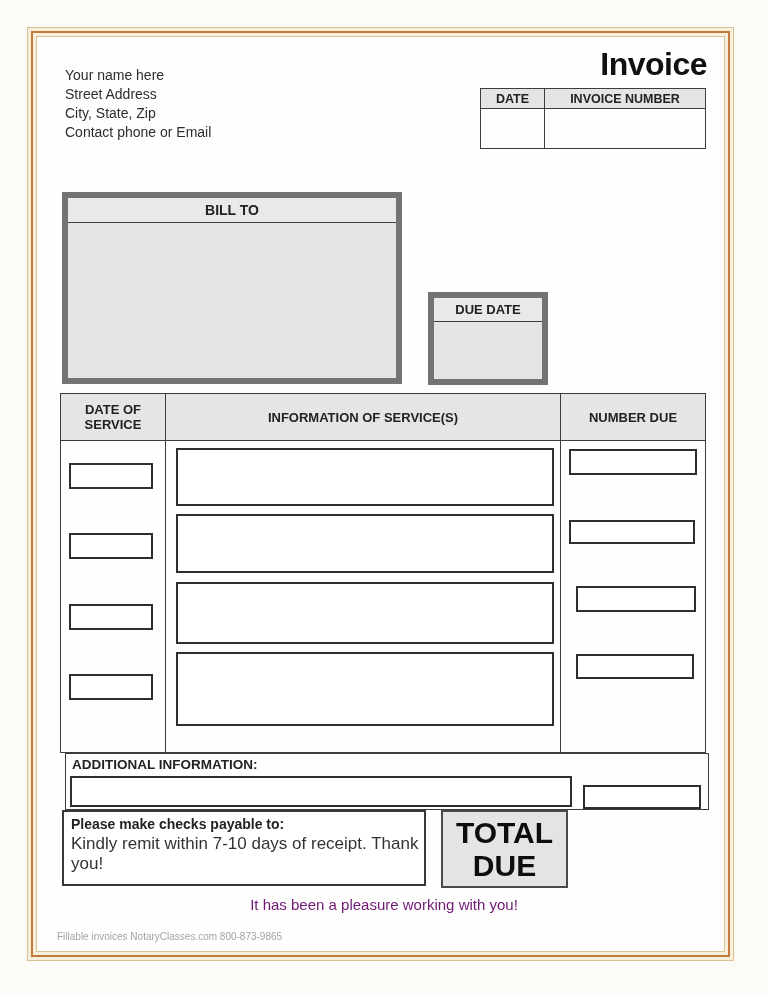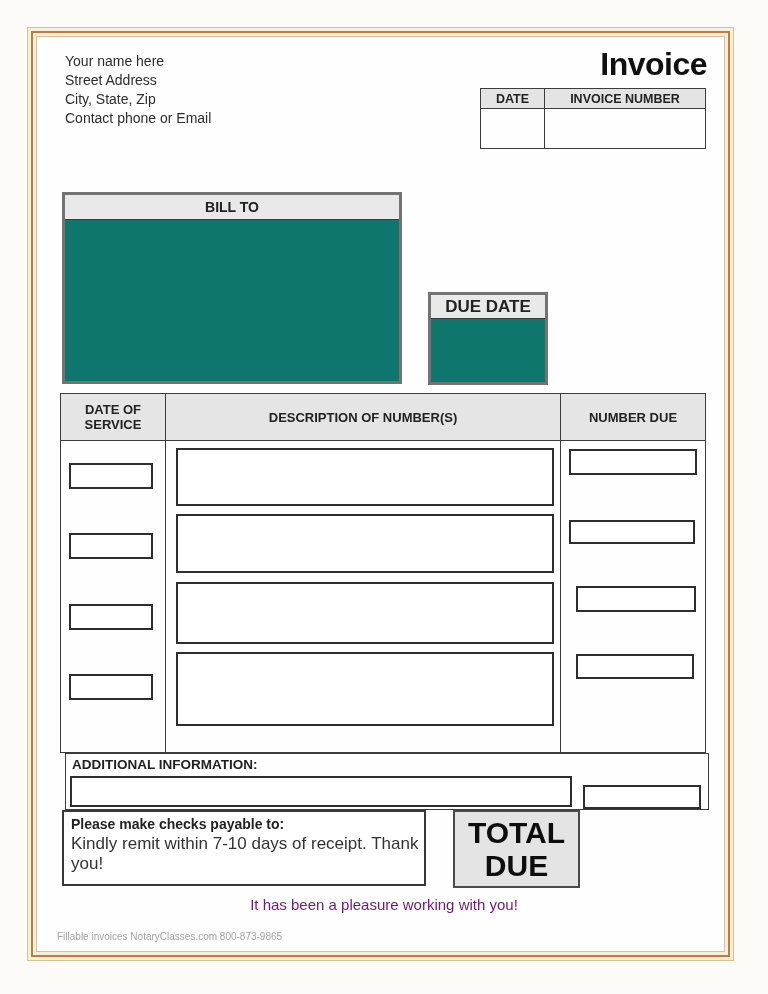--- a/index.html
+++ b/index.html
@@ -16,51 +16,51 @@
   .frame {
     position: absolute; left: 27px; top: 27px; width: 707px; height: 934px;
     border: 1px solid #d9c197; background: #f8efdb; padding: 3px;
   }
   .frame-mid { width: 100%; height: 100%; border: 2px solid #c07b41; background: #f8efdb; padding: 3px; }
   .frame-inner { width: 100%; height: 100%; border: 1px solid #d9c197; background: #fefefe; }
 
   .content { position: absolute; inset: 0; }
 
   
-  .sender { position: absolute; left: 65px; top: 52px; font-size: 14px; line-height: 19px; color: #2d2d2d; }
+  .sender { position: absolute; left: 65px; top: 66px; font-size: 14px; line-height: 19px; color: #2d2d2d; }
   .invoice-title {
     position: absolute; top: 46px; right: 61px;
     font-size: 32px; font-weight: 700; color: #101010; letter-spacing: -0.5px;
   }
 
   .date-table { position: absolute; left: 480px; top: 88px; width: 226px; border: 1px solid #3c3c3c; }
   .date-table .hdr-row { display: flex; height: 20px; border-bottom: 1px solid #3c3c3c; }
   .date-table .hdr { background: #e4e4e4; font-size: 12.5px; font-weight: 700; text-align: center; line-height: 20px; }
   .date-table .hdr.c1 { width: 64px; border-right: 1px solid #3c3c3c; }
   .date-table .hdr.c2 { flex: 1; }
   .date-table .body-row { display: flex; height: 39px; }
   .date-table .cell { position: relative; }
   .date-table .cell.c1 { width: 64px; border-right: 1px solid #3c3c3c; }
   .date-table .cell.c2 { flex: 1; }
   .fill-area, .fill-input {
     width: 100%; height: 100%; border: none; background: transparent; resize: none;
     font-family: "Liberation Sans", sans-serif; font-size: 13px; padding: 3px 5px; outline: none;
   }
 
   
-  .panel { position: absolute; border: 3px solid #737373; background: #0f766e; }
+  .panel { position: absolute; border: 6px solid #737373; background: #e5e5e5; }
   .panel .panel-hdr {
     background: #e9e9e9; border-bottom: 1px solid #3c3c3c;
     font-weight: 700; text-align: center;
   }
   .bill-to { left: 62px; top: 192px; width: 340px; height: 192px; }
   .bill-to .panel-hdr { height: 25px; line-height: 25px; font-size: 14px; }
   .bill-to .panel-body { height: 165px; }
   .due-date { left: 428px; top: 292px; width: 120px; height: 93px; }
-  .due-date .panel-hdr { height: 24px; line-height: 24px; font-size: 17px; }
+  .due-date .panel-hdr { height: 24px; line-height: 24px; font-size: 13px; }
   .due-date .panel-body { height: 66px; }
 
   
   .service-table { position: absolute; left: 60px; top: 393px; width: 646px; height: 360px; border: 1px solid #3c3c3c; display: flex; flex-direction: column; }
   .svc-hdr { display: flex; height: 47px; }
   .svc-hdr .h { background: #e5e5e5; border-bottom: 1px solid #3c3c3c; font-weight: 700; font-size: 13px; display: flex; align-items: center; justify-content: center; text-align: center; }
   .svc-hdr .h1 { width: 105px; border-right: 1px solid #3c3c3c; padding: 16px 10px; }
   .svc-hdr .h2 { flex: 1; border-right: 1px solid #3c3c3c; }
   .svc-hdr .h3 { width: 144px; }
   .svc-body { display: flex; flex: 1; }
@@ -93,21 +93,21 @@
   .additional .add-side { position: absolute; left: 517px; top: 31px; width: 118px; height: 24px; }
 
   
   .payable { position: absolute; left: 62px; top: 810px; width: 364px; height: 76px; border: 2px solid #383838; background: #fff; }
   .payable .pay-label { position: absolute; left: 7px; top: 4px; font-size: 14px; font-weight: 700; }
   .payable .remit-note { position: absolute; left: 7px; bottom: 10px; font-size: 17px; color: #333; }
   .total-cell {
     position: absolute; left: 441px; top: 810px; width: 127px; height: 78px;
     background: #e4e4e4; border: 2px solid #4a4a4a;
     display: flex; flex-direction: column; align-items: center; justify-content: center;
-    font-weight: 700; font-size: 30px; line-height: 33px; color: #0d0d0d; margin-left: 12px;
+    font-weight: 700; font-size: 30px; line-height: 33px; color: #0d0d0d;
   }
   .total-input {
     position: absolute; left: 585px; top: 846px; width: 118px; height: 26px;
     border: 2px solid #1f1f1f; text-align: center; font-size: 13px; padding: 2px;
   }
 
   .closing { position: absolute; left: 0; top: 896px; width: 100%; text-align: center; font-weight: 400; font-size: 15px; color: #701a75; }
   .footer-note { position: absolute; left: 57px; top: 931px; font-size: 10px; color: #a3a3a3; }
 </style>
 </head>
@@ -155,21 +155,21 @@
   <div class="panel due-date">
     <div class="panel-hdr">DUE DATE</div>
     <div class="panel-body">
       <textarea class="fill-area" style=""></textarea>
     </div>
   </div>
 
   <div class="service-table">
     <div class="svc-hdr">
       <div class="h h1">DATE OF SERVICE</div>
-      <div class="h h2">DESCRIPTION OF NUMBER(S)</div>
+      <div class="h h2">INFORMATION OF SERVICE(S)</div>
       <div class="h h3">NUMBER DUE</div>
     </div>
     <div class="svc-body">
       <div class="col col1">
         <input class="box date-box db1" value="" style="">
         <input class="box date-box db2" value="" style="">
         <input class="box date-box db3" value="" style="">
         <input class="box date-box db4" value="" style="">
       </div>
       <div class="col col2">

